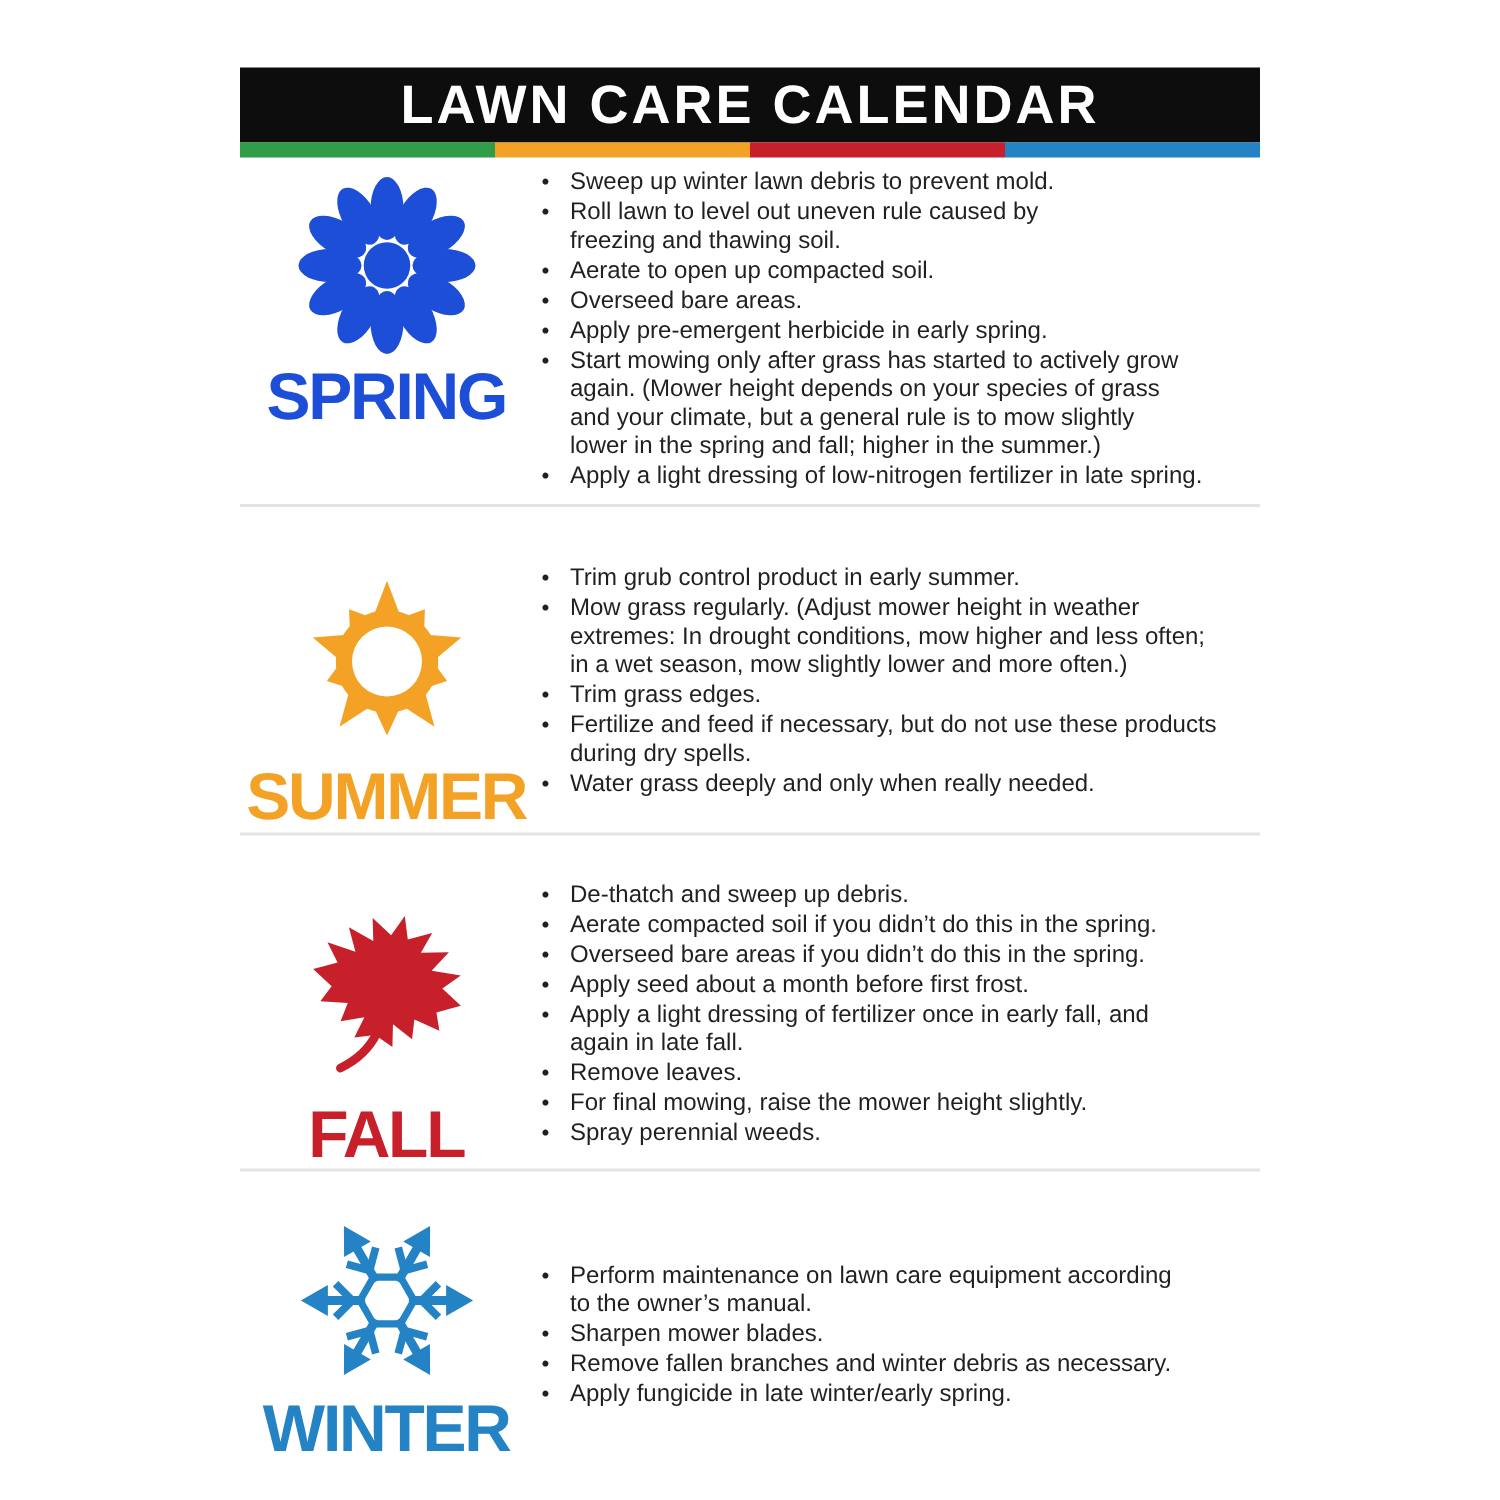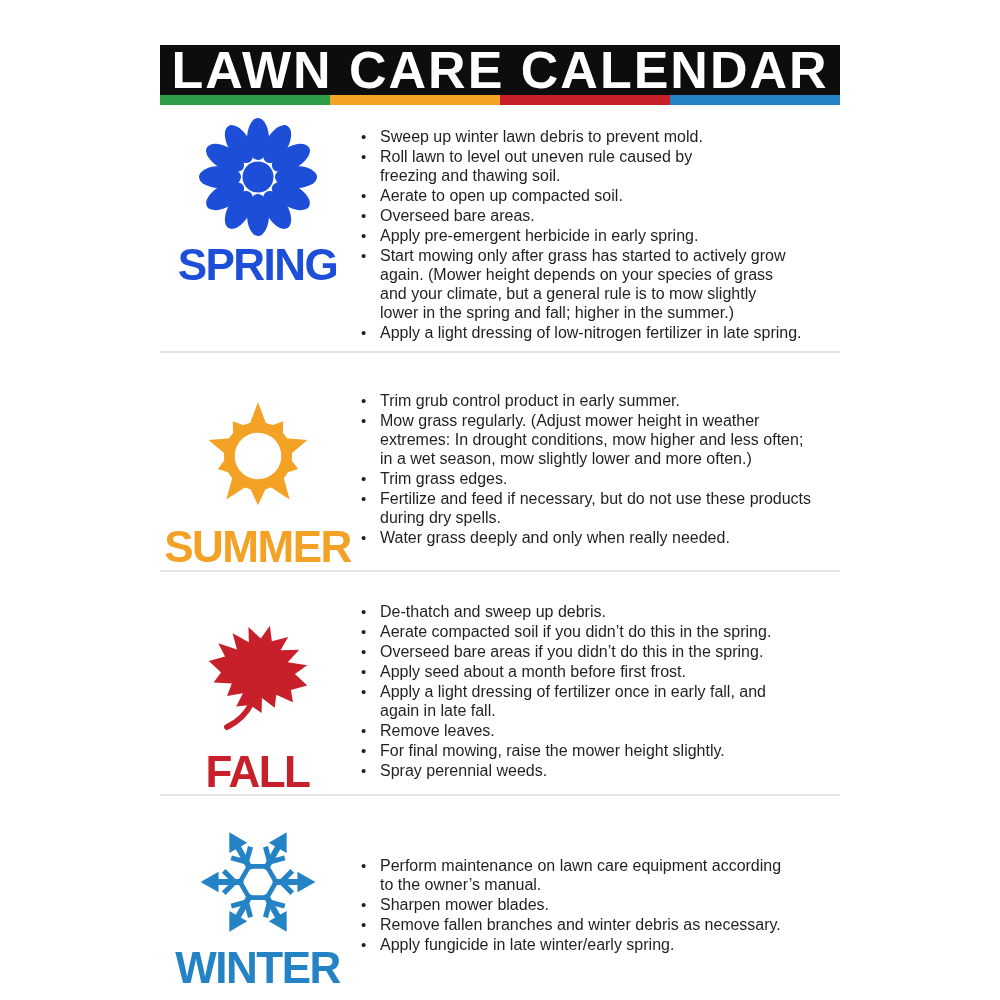--- a/index.html
+++ b/index.html
@@ -2,40 +2,40 @@
 <html><head>
 <meta charset="utf-8">
 <style>
   * { margin:0; padding:0; box-sizing:border-box; }
   html,body { background:#ffffff; }
   body { width:1000px; height:1000px; font-family:"Liberation Sans", sans-serif; color:#221f1f; }
   .page { position:relative; width:1000px; height:1000px; background:#ffffff; overflow:hidden; }
   .content { width:680px; margin-left:160px; padding-top:45px; }
 
   .header-bar { background:#0d0d0d; height:50px; display:flex; align-items:center; justify-content:center; }
-  .page-title { color:#ffffff; font-weight:bold; font-size:52px; letter-spacing:2px; white-space:nowrap; }
+  .page-title { color:#ffffff; font-weight:bold; font-size:36px; letter-spacing:2px; white-space:nowrap; }
 
   .stripe { display:flex; height:10px; width:100%; }
   .stripe-seg { flex:1; background-color:currentColor; }
 
   .season-section { display:flex; border-bottom:2px solid #e3e3e3; }
   .season-section.winter { border-bottom:none; }
 
   .season-col { width:195px; flex:0 0 195px; display:flex; flex-direction:column; align-items:center; }
   .season-icon { line-height:0; }
   .season-label { font-weight:bold; font-size:44px; letter-spacing:-1.5px; line-height:1; }
 
   .task-list { list-style:none; flex:1; font-size:16px; line-height:19px; color:#221f1f; }
   .task-item { position:relative; padding-left:25px; white-space:pre-line; margin-bottom:1px; }
   .task-item::before { content:"\2022"; position:absolute; left:6px; top:0; font-size:15px; }
 
   
   .spring { min-height:218px; }
   .spring .season-col { padding-top:12px; }
-  .spring .task-list { padding-top:22px; padding-bottom:8px; }
+  .spring .task-list { padding-top:7px; padding-bottom:8px; }
   .spring .season-label { margin-top:6px; }
 
   .summer { min-height:219px; }
   .summer .season-col { padding-top:40px; }
   .summer .task-list { padding-top:38px; padding-bottom:10px; }
   .summer .season-label { margin-top:8px; }
 
   .fall { min-height:223px; }
   .fall .season-col { padding-top:44px; }
   .fall .task-list { padding-top:30px; padding-bottom:10px; }

